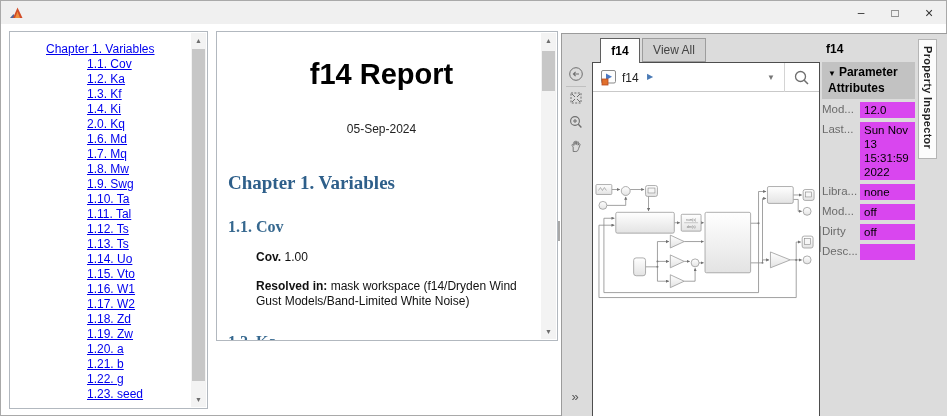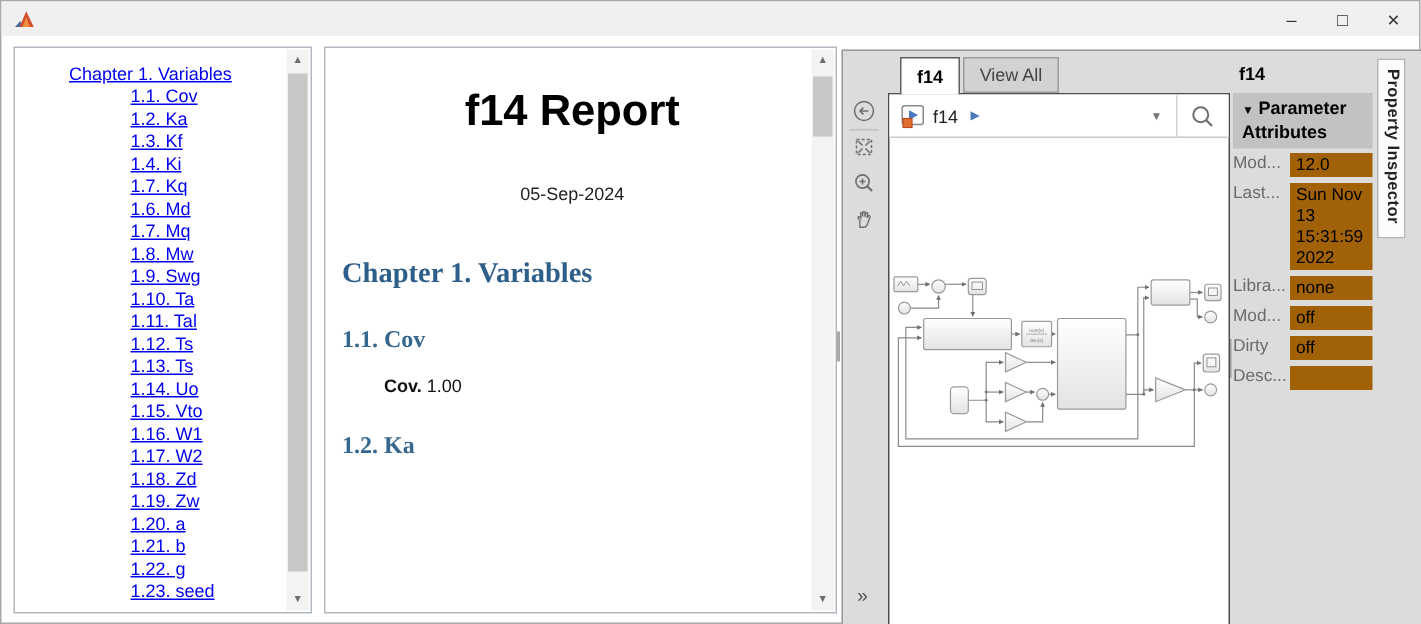--- a/index.html
+++ b/index.html
@@ -26,21 +26,21 @@
   .vscroll .thumb { position:absolute; left:1px; width:13px; background:#c7c7c7; }
 
   
   .toc-panel { position:absolute; left:8px; top:30px; width:199px; height:378px;
                background:#fff; border:1px solid #b2b8bf; }
   .toc-list { position:absolute; left:0; top:10px; right:16px; font-size:12px; line-height:15px; }
   .toc-chapter { display:block; margin-left:36px; color:#0000ee; text-decoration:underline; white-space:nowrap; }
   .toc-item { display:block; margin-left:77px; color:#0000ee; text-decoration:underline; white-space:nowrap; }
 
   
-  .report-panel { position:absolute; left:215px; top:30px; width:342px; height:378px;
+  .report-panel { position:absolute; left:215px; top:30px; width:342px; height:310px;
                   background:#fff; border:1px solid #b2b8bf; }
   .report-content { position:absolute; left:0; top:0; right:16px; bottom:0; padding:0 6px 0 11px; overflow:hidden; }
   .report-title { text-align:center; margin-top:26px; font-size:29px; font-weight:bold; color:#000; }
   .report-date { text-align:center; margin-top:31px; font-size:12px; color:#222; }
   .chapter-heading { margin-top:36px; font-family:"Liberation Serif", serif; font-weight:bold;
                      font-size:19px; color:#2e5f8a; }
   .section-heading { margin-top:24px; font-family:"Liberation Serif", serif; font-weight:bold;
                      font-size:16px; color:#36688f; }
   .report-p { margin-top:14px; font-size:12px; color:#111; line-height:15px;margin-left:28px; }
   .report-p b { font-weight:bold; }
@@ -75,21 +75,21 @@
 
   
   .inspector-header { position:absolute; left:264px; top:8px; font-size:12px; font-weight:bold; color:#000; }
   .inspector { position:absolute; left:260px; top:28px; width:93px; }
   .insp-section { background:#c2c2c2; font-size:12px; font-weight:bold; color:#000;
                   padding:3px 2px 3px 6px; line-height:15px; margin-bottom:3px; }
   .insp-section .caret { font-size:8px; margin-right:3px; }
   .insp-row { display:flex; margin-bottom:4px; }
   .insp-label { width:38px; font-size:11.5px; color:#6b6b6b; white-space:nowrap; overflow:hidden;
                 padding-top:1px; flex:none; }
-  .insp-value { flex:1; background:#a16207; font-size:11.5px; color:#000; padding:1px 2px 1px 4px;
+  .insp-value { flex:1; background:#d946ef; font-size:11.5px; color:#000; padding:1px 2px 1px 4px;
                 min-height:16px; overflow:hidden; line-height:14px; }
   .insp-grip { position:absolute; left:258px; top:192px; width:1px; height:26px; background:#9a9a9a; }
 
   .vertical-tab { position:absolute; left:356px; top:5px; width:19px; height:120px;
                   background:#fcfcfc; border:1px solid #b5b5b5;
                   writing-mode:vertical-rl; font-size:11px; font-weight:bold; color:#222;
                   padding:6px 2px; letter-spacing:0.3px; white-space:nowrap; overflow:hidden; }
 
   .splitter-grip { position:absolute; left:557px; top:220px; width:2px; height:20px; background:#a8a8a8; }
 
@@ -121,21 +121,21 @@
       <a class="toc-chapter" href="#">Chapter 1. Variables</a>
 
         <a class="toc-item" href="#">1.1. Cov</a>
 
         <a class="toc-item" href="#">1.2. Ka</a>
 
         <a class="toc-item" href="#">1.3. Kf</a>
 
         <a class="toc-item" href="#">1.4. Ki</a>
 
-        <a class="toc-item" href="#">1.7. Kq</a>
+        <a class="toc-item" href="#">2.0. Kq</a>
 
         <a class="toc-item" href="#">1.6. Md</a>
 
         <a class="toc-item" href="#">1.7. Mq</a>
 
         <a class="toc-item" href="#">1.8. Mw</a>
 
         <a class="toc-item" href="#">1.9. Swg</a>
 
         <a class="toc-item" href="#">1.10. Ta</a>
@@ -175,20 +175,21 @@
   </div>
 
   <div class="report-panel">
     <div class="report-content">
       <div class="report-title">f14 Report</div>
       <div class="report-date">05-Sep-2024</div>
       <div class="chapter-heading">Chapter 1. Variables</div>
 
       <div class="section-heading">1.1. Cov</div>
       <p class="report-p"><b>Cov.</b><span> 1.00</span></p>
+      <p class="report-p"><b>Resolved in:</b><span> mask workspace (f14/Dryden Wind Gust Models/Band-Limited White Noise)</span></p>
 
       <div class="section-heading">1.2. Ka</div>
 
     </div>
     <div class="vscroll">
       <div class="arr up">▲</div>
       <div class="thumb" style="top:18px; height:40px;"></div>
       <div class="arr down">▼</div>
     </div>
   </div>

